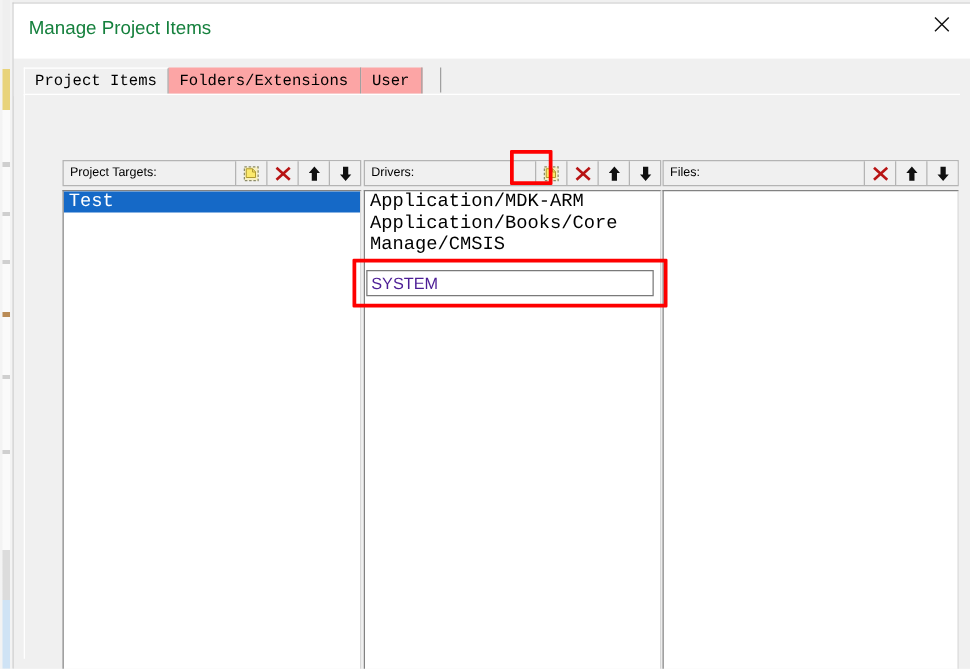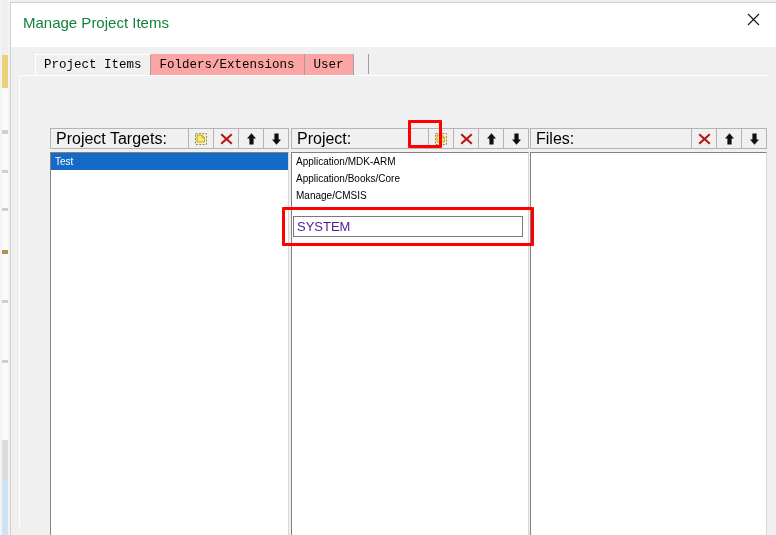--- a/index.html
+++ b/index.html
@@ -97,21 +97,20 @@
     height: 30px;
     background: #f0f0f0;
   }
   .tabs {
     position: absolute;
     left: 8px;
     top: 4px;
     display: flex;
     align-items: flex-end;
     height: 26px;
-    margin-left: 16px;
   }
   .tab {
     font-family: "Liberation Mono", "DejaVu Sans Mono", monospace;
     font-size: 12.5px;
     color: #000000;
     padding: 4px 9px 5px 9px;
     line-height: 14px;
     position: relative;
     background: #fca5a5;
     white-space: nowrap;
@@ -154,21 +153,21 @@
     position: absolute;
     top: 0;
     height: 21px;
     background: #f0f0f0;
     border: 1px solid #b4b4b4;
     box-sizing: border-box;
     display: flex;
     align-items: center;
   }
   .col-label {
-    font-size: 16px;
+    font-size: 10px;
     color: #000000;
     padding-left: 5px;
     white-space: nowrap;
     flex: 0 0 auto;
   }
   .head-tools {
     margin-left: auto;
     display: flex;
     height: 100%;
     align-items: stretch;
@@ -189,26 +188,27 @@
     position: absolute;
     top: 24px;
     background: #ffffff;
     border: 1px solid #828282;
     border-right-color: #d8d8d8;
     border-bottom-color: #d8d8d8;
     box-sizing: border-box;
     overflow: hidden;
   }
   .list-item {
-    font-size: 10px;
+    font-size: 15px;
     color: #000000;
     padding: 1px 3px 1px 4px;
     line-height: 15px;
     white-space: nowrap;
     cursor: default;
+    font-family: Liberation Mono, monospace;
   }
   .list-item.selected {
     background: #1569c7;
     color: #ffffff;
   }
 
   
   .inline-edit {
     position: absolute;
     background: #ffffff;
@@ -292,21 +292,21 @@
             </span>
           </span>
         </div>
         <div class="listbox" style="left:0; width:239px; height:385px;">
           <div class="list-item selected">Test</div>
         </div>
       </div>
 
       <div class="col" style="left:271px; width:238px;">
         <div class="col-head" style="left:0; width:238px;">
-          <span class="col-label">Project:</span>
+          <span class="col-label">Drivers:</span>
           <span class="head-tools">
             <span class="tool">
               <svg width="15" height="14" viewBox="0 0 15 14">
                 <rect x="1.5" y="1.5" width="11" height="11" fill="#f7f0c0" stroke="#8a8a6a" stroke-width="1" stroke-dasharray="2,1.4"></rect>
                 <path d="M3 3h5l2.4 2.4V10H3z" fill="#fbe96b" stroke="#b09a30" stroke-width="0.8"></path>
                 <path d="M8 3v2.6h2.4" fill="none" stroke="#b09a30" stroke-width="0.8"></path>
               </svg>
             </span>
             <span class="tool">
               <svg width="15" height="14" viewBox="0 0 15 14">

